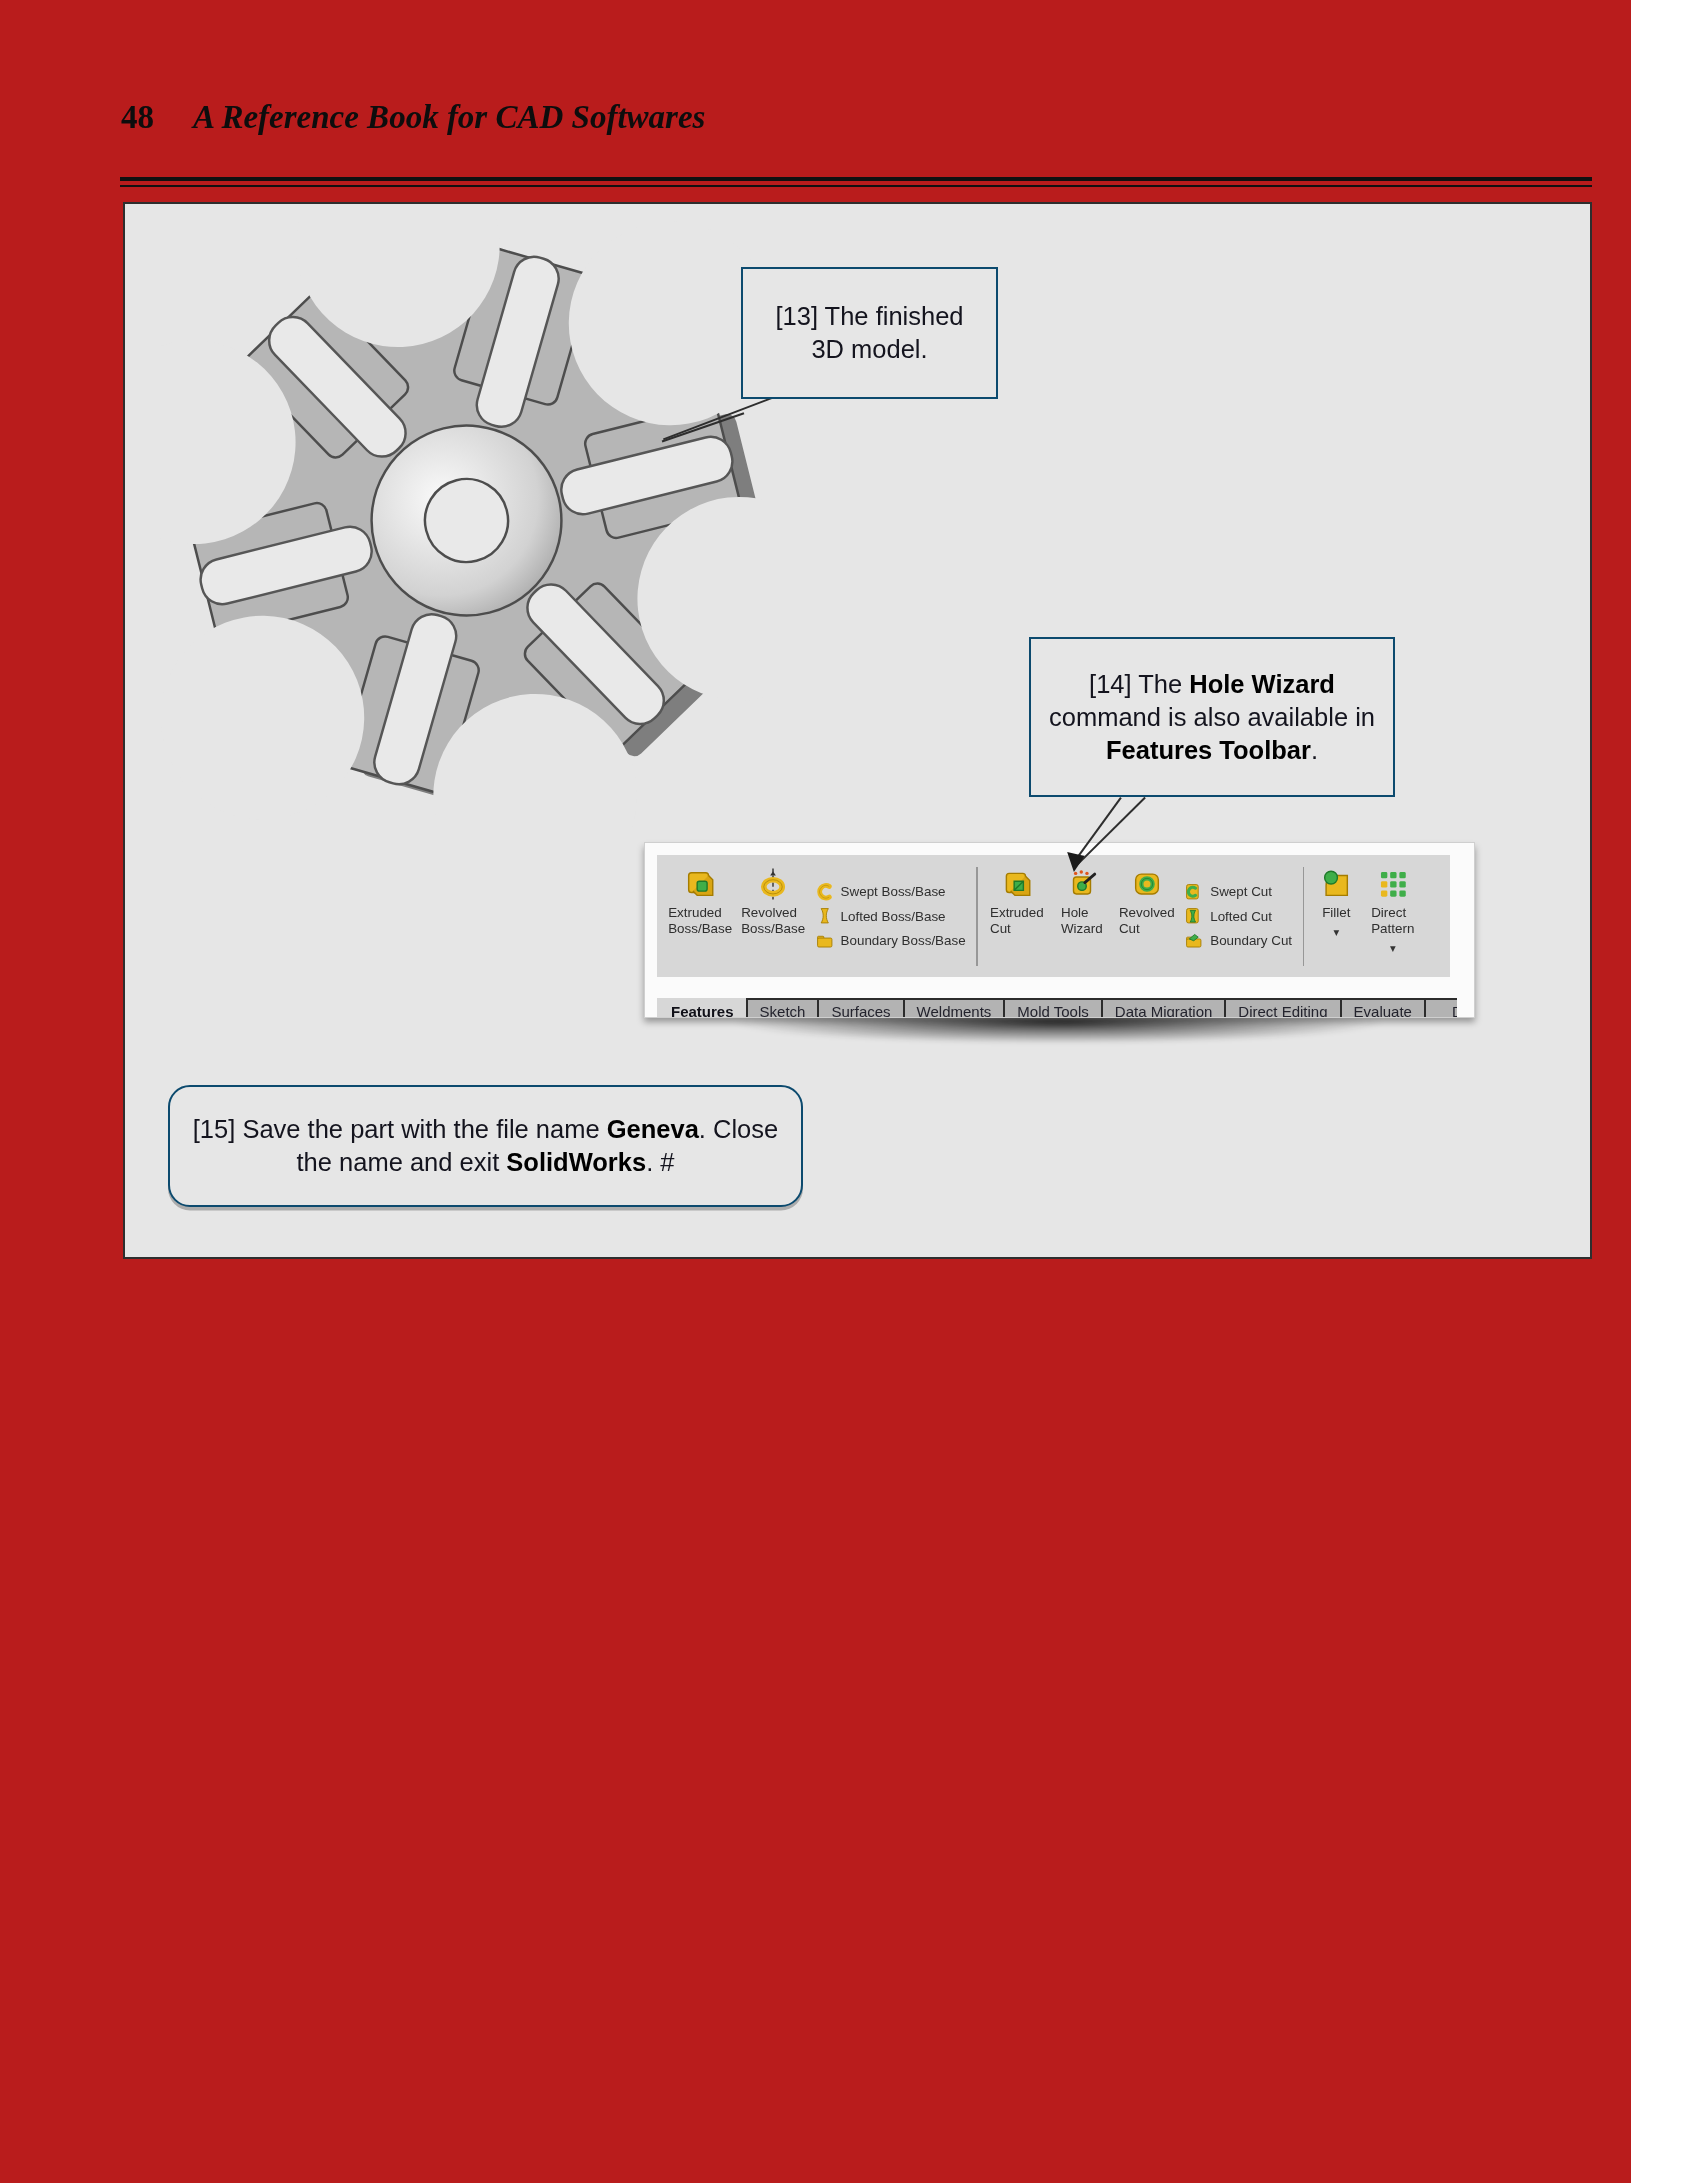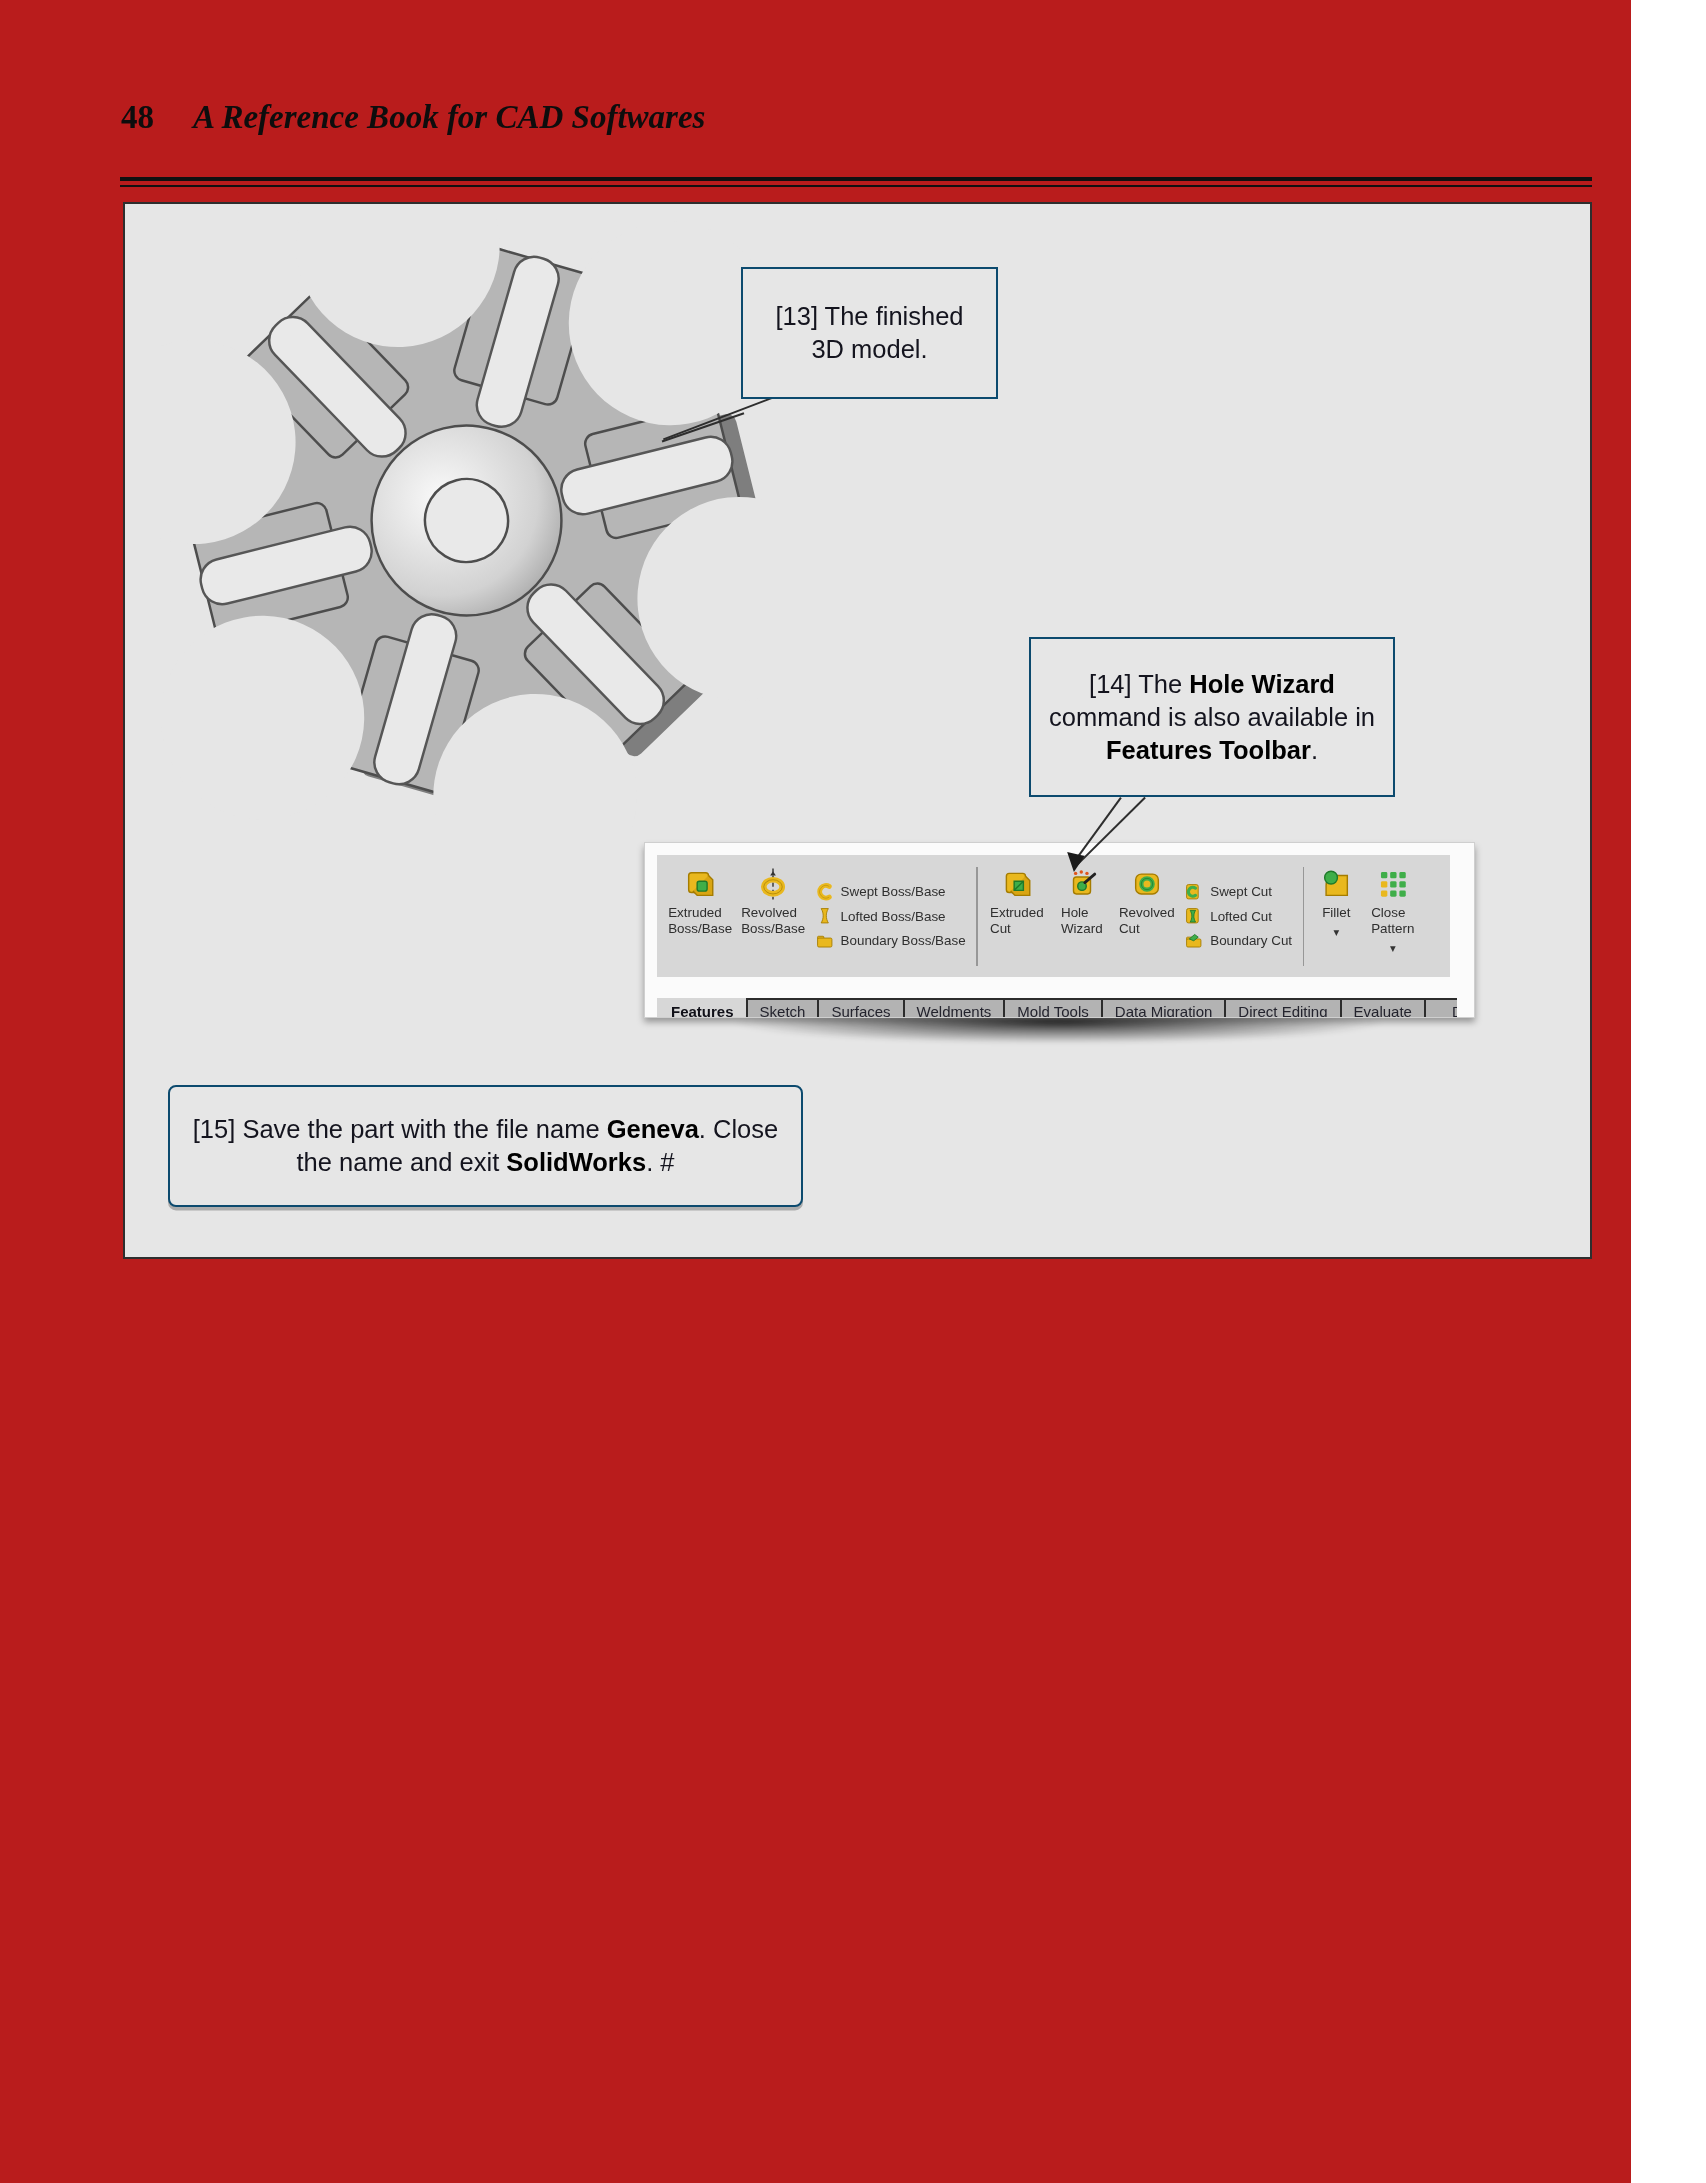--- a/index.html
+++ b/index.html
@@ -21,21 +21,21 @@
   .figpanel { position:absolute; left:123px; top:202px; width:1469px; height:1057px;
               background:#e6e6e6; border:2px solid #2e2e2e; }
 
   
   .callout { position:absolute; background:#e6e6e6; border:2px solid #0c4a6e;
              display:flex; flex-direction:column; align-items:center; justify-content:center;
              color:#14141e; font-size:25.5px; line-height:33px; text-align:center; z-index:6; }
   .callout b { color:#000; font-weight:700; }
   #callout13 { left:741px; top:267px; width:257px; height:132px; }
   #callout14 { left:1029px; top:637px; width:366px; height:160px;text-align:center; }
-  #callout15 { left:168px;  top:1085px; width:635px; height:122px; border-radius:8px;
+  #callout15 { left:168px;  top:1085px; width:635px; height:122px; border-radius:22px;
                border-width:2.7px; box-shadow:0 3.4px 0 rgba(0,0,0,0.25); }
 
   
   #leaders { position:absolute; left:0; top:0; width:1707px; height:2183px;
              z-index:5; pointer-events:none; }
 
   
   #wheel { position:absolute; left:160px; top:214px; z-index:2; }
 
   
@@ -294,21 +294,21 @@
             <rect x="20" y="7" width="9" height="9" rx="2" fill="#3fae49"></rect>
             <rect x="33" y="7" width="9" height="9" rx="2" fill="#3fae49"></rect>
             <rect x="7" y="20" width="9" height="9" rx="2" fill="#e9b81e"></rect>
             <rect x="20" y="20" width="9" height="9" rx="2" fill="#3fae49"></rect>
             <rect x="33" y="20" width="9" height="9" rx="2" fill="#3fae49"></rect>
             <rect x="7" y="33" width="9" height="9" rx="2" fill="#e9b81e"></rect>
             <rect x="20" y="33" width="9" height="9" rx="2" fill="#3fae49"></rect>
             <rect x="33" y="33" width="9" height="9" rx="2" fill="#3fae49"></rect>
           </svg>
         </span>
-        <span class="biglabel">Close
+        <span class="biglabel">Direct
 Pattern</span>
         <span class="caret">▾</span>
       </div>
 
     </div>
 
     <div class="tabs">
       <div class="tab active">Features</div>
       <div class="tab">Sketch</div>
       <div class="tab">Surfaces</div>

